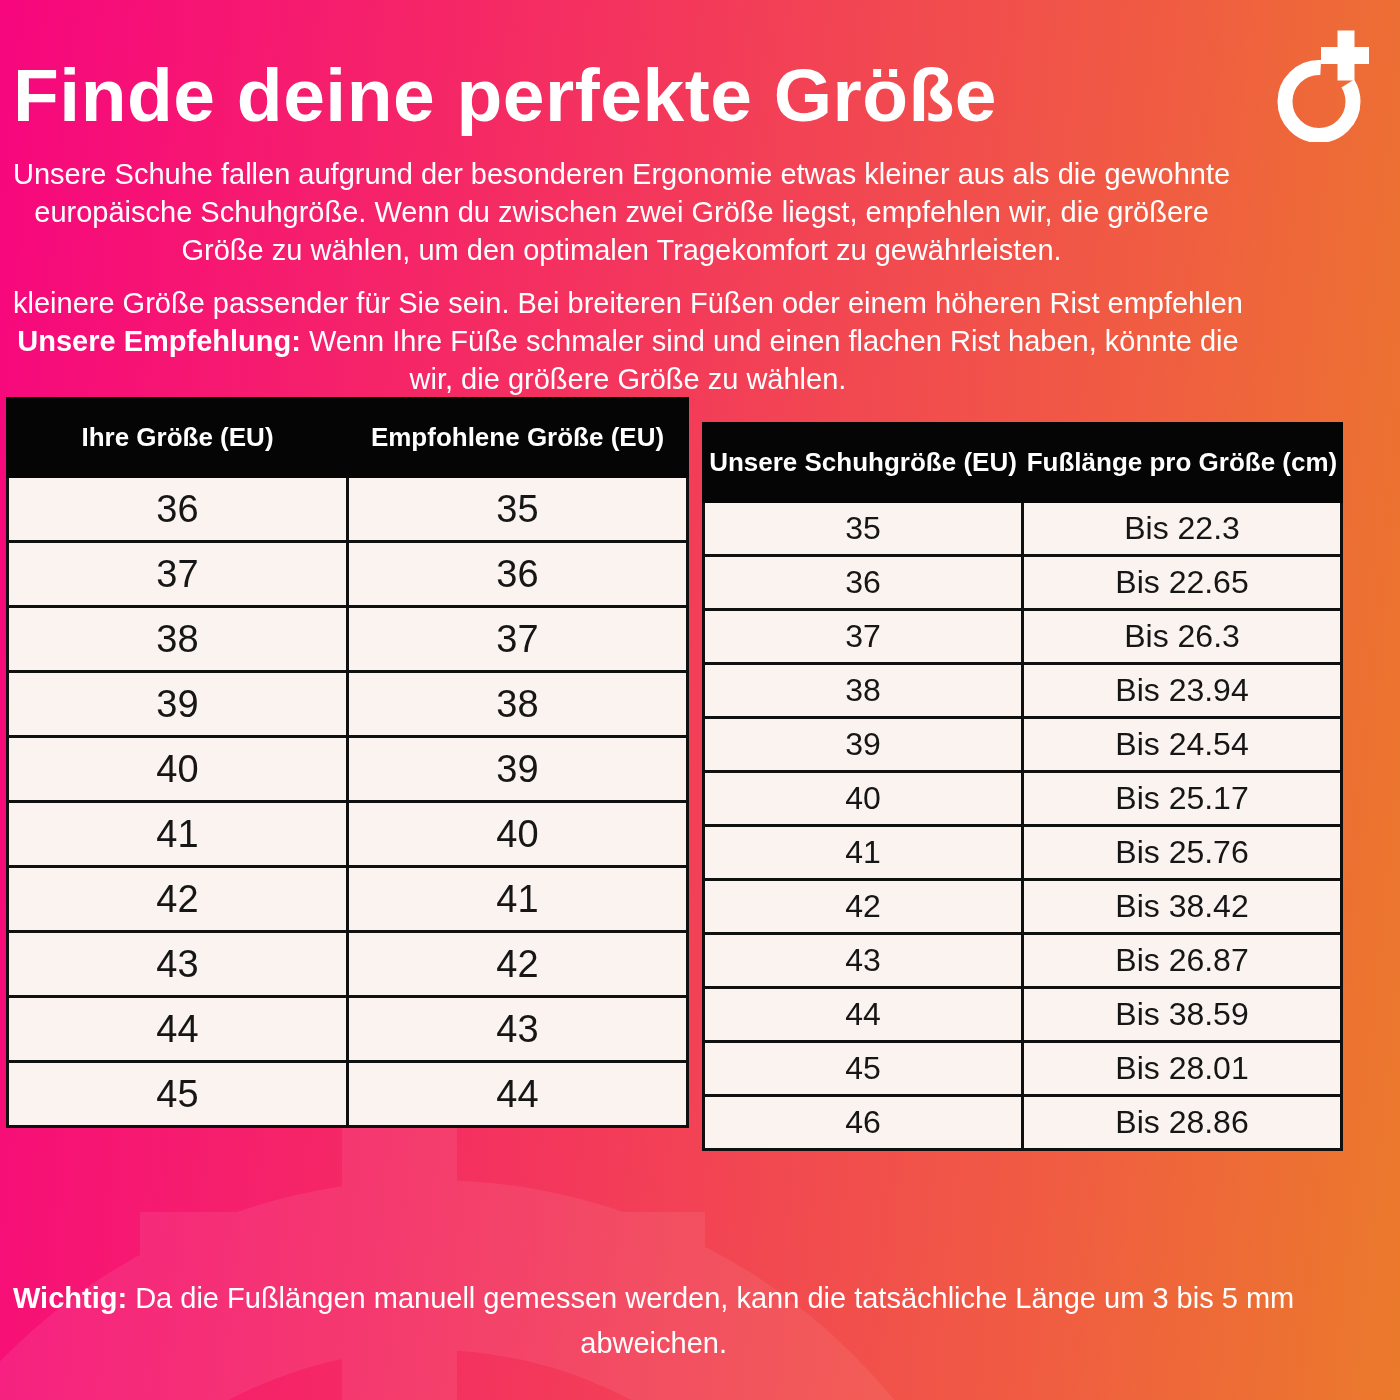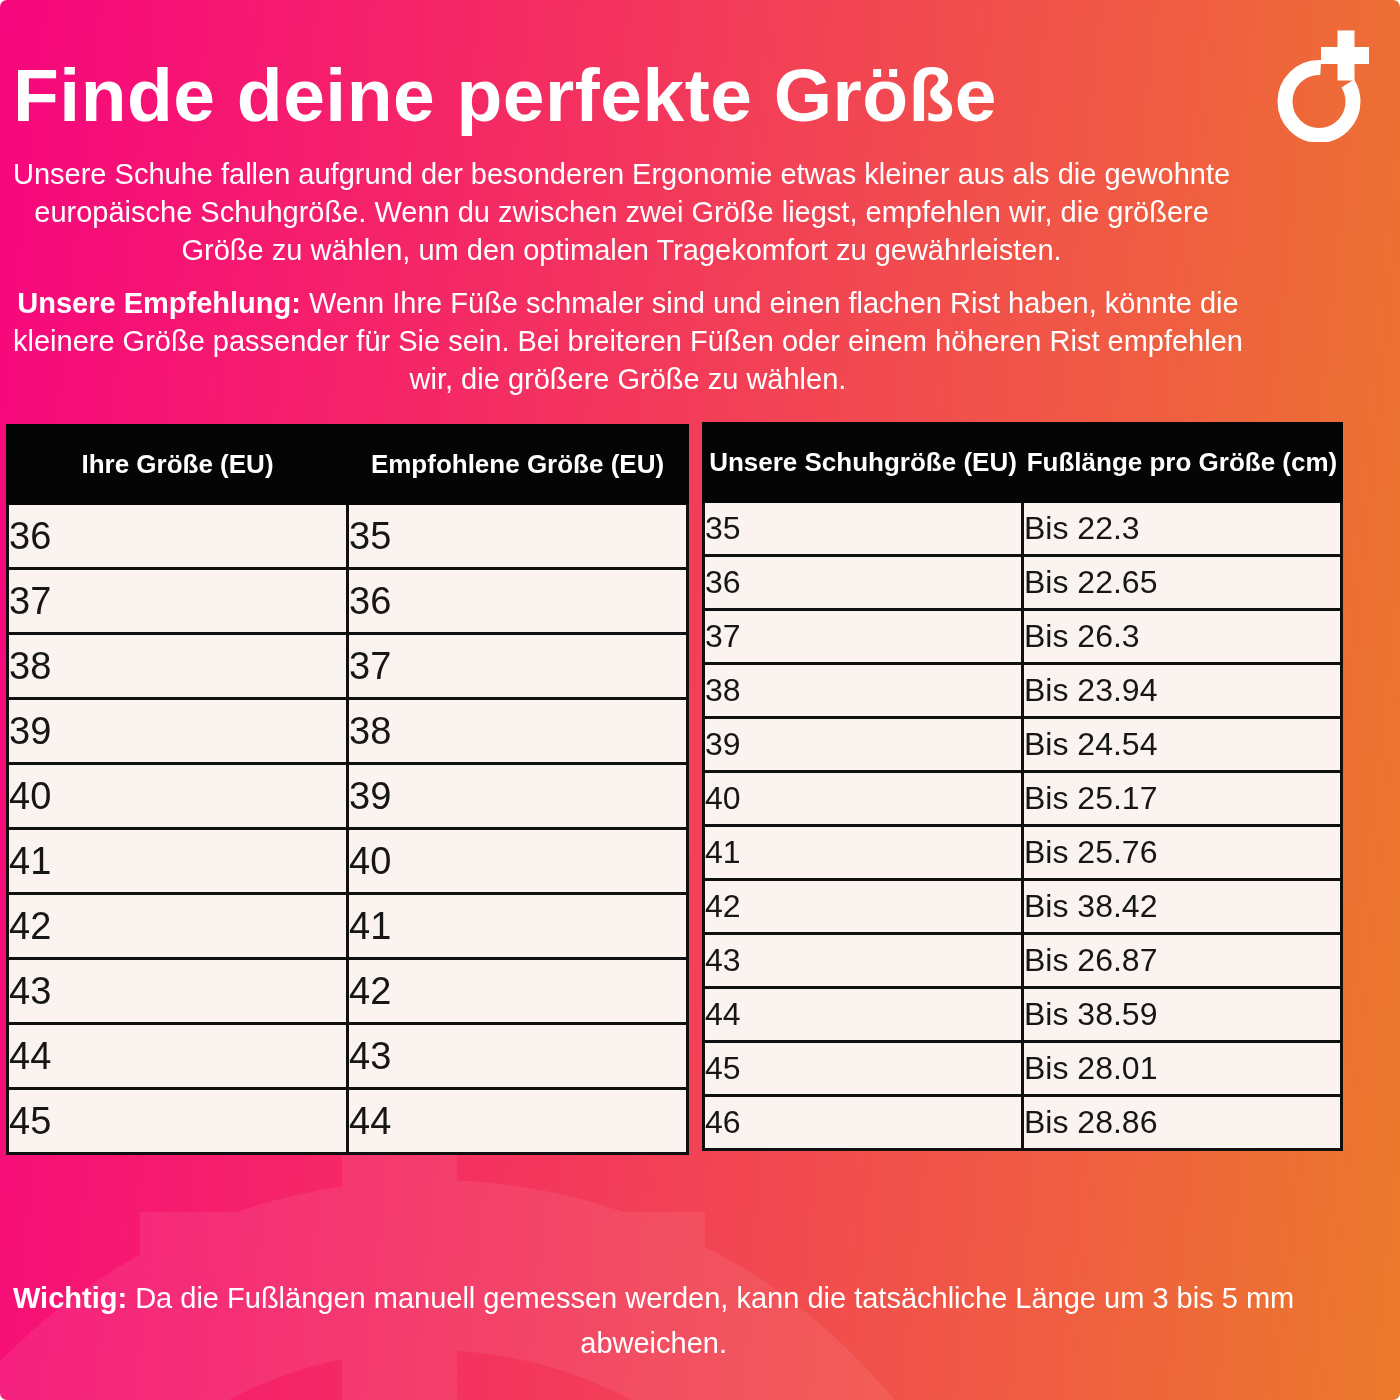--- a/index.html
+++ b/index.html
@@ -6,21 +6,20 @@
   html,body { width:1400px; height:1400px; }
   body{
     font-family:"Liberation Sans", sans-serif;
     overflow:hidden;
   }
   .canvas{
     position:relative;
     width:1400px; height:1400px;
     background:linear-gradient(96deg,#F7067E 0%, #F52766 30%, #F24553 55%, #F05C42 76%, #EB7A2B 100%);
     overflow:hidden;
-    border-radius:7px;
   }
   .watermark{
     position:absolute; left:0; top:0; width:1400px; height:1400px;
     pointer-events:none; z-index:0;
   }
   .title{
     position:absolute; left:13px; top:58px;
     font-size:75px; line-height:1; font-weight:bold;
     letter-spacing:0.5px; color:#fff; white-space:nowrap; z-index:2;
   }
@@ -38,24 +37,24 @@
   .para strong{ font-weight:bold; }
   table{
     position:absolute; border-collapse:collapse; table-layout:fixed; z-index:2;
   }
   .table th{
     background:#050505; color:#fff; font-size:26px; font-weight:bold;
     height:78px; text-align:center; vertical-align:middle;
     border:3px solid #050505; padding:0;
   }
   .table td{
-    background:#FAF3EF; color:#161616; text-align:left; vertical-align:middle;
+    background:#FAF3EF; color:#161616; text-align:center; vertical-align:middle;
     border:3px solid #101010; font-weight:normal; padding:0;
   }
-  .table-left{ left:6px; top:424px; width:683px; }
+  .table-left{ left:6px; top:397px; width:683px; }
   .table-left td{ height:65px; font-size:38px; }
   .table-right{ left:702px; top:422px; width:641px; }
   .table-right td{ height:54px; font-size:32px; }
 </style>
 </head>
 <body>
 
 <div class="canvas">
 
   <svg class="watermark" viewBox="0 0 1400 1400" xmlns="http://www.w3.org/2000/svg">
@@ -76,22 +75,22 @@
     </g>
   </svg>
 
   <div class="para intro">
     <div class="line">Unsere Schuhe fallen aufgrund der besonderen Ergonomie etwas kleiner aus als die gewohnte</div>
     <div class="line">europäische Schuhgröße. Wenn du zwischen zwei Größe liegst, empfehlen wir, die größere</div>
     <div class="line">Größe zu wählen, um den optimalen Tragekomfort zu gewährleisten.</div>
   </div>
 
   <div class="para recommendation">
+    <div class="line">kleinere Größe passender für Sie sein. Bei breiteren Füßen oder einem höheren Rist empfehlen</div>
     <div class="line"><strong>Unsere Empfehlung:</strong><span> Wenn Ihre Füße schmaler sind und einen flachen Rist haben, könnte die</span></div>
-    <div class="line">kleinere Größe passender für Sie sein. Bei breiteren Füßen oder einem höheren Rist empfehlen</div>
     <div class="line">wir, die größere Größe zu wählen.</div>
   </div>
 
   <table class="table table-left">
       <thead>
         <tr>
           <th>Ihre Größe (EU)</th>
           <th>Empfohlene Größe (EU)</th>
         </tr>
       </thead>

